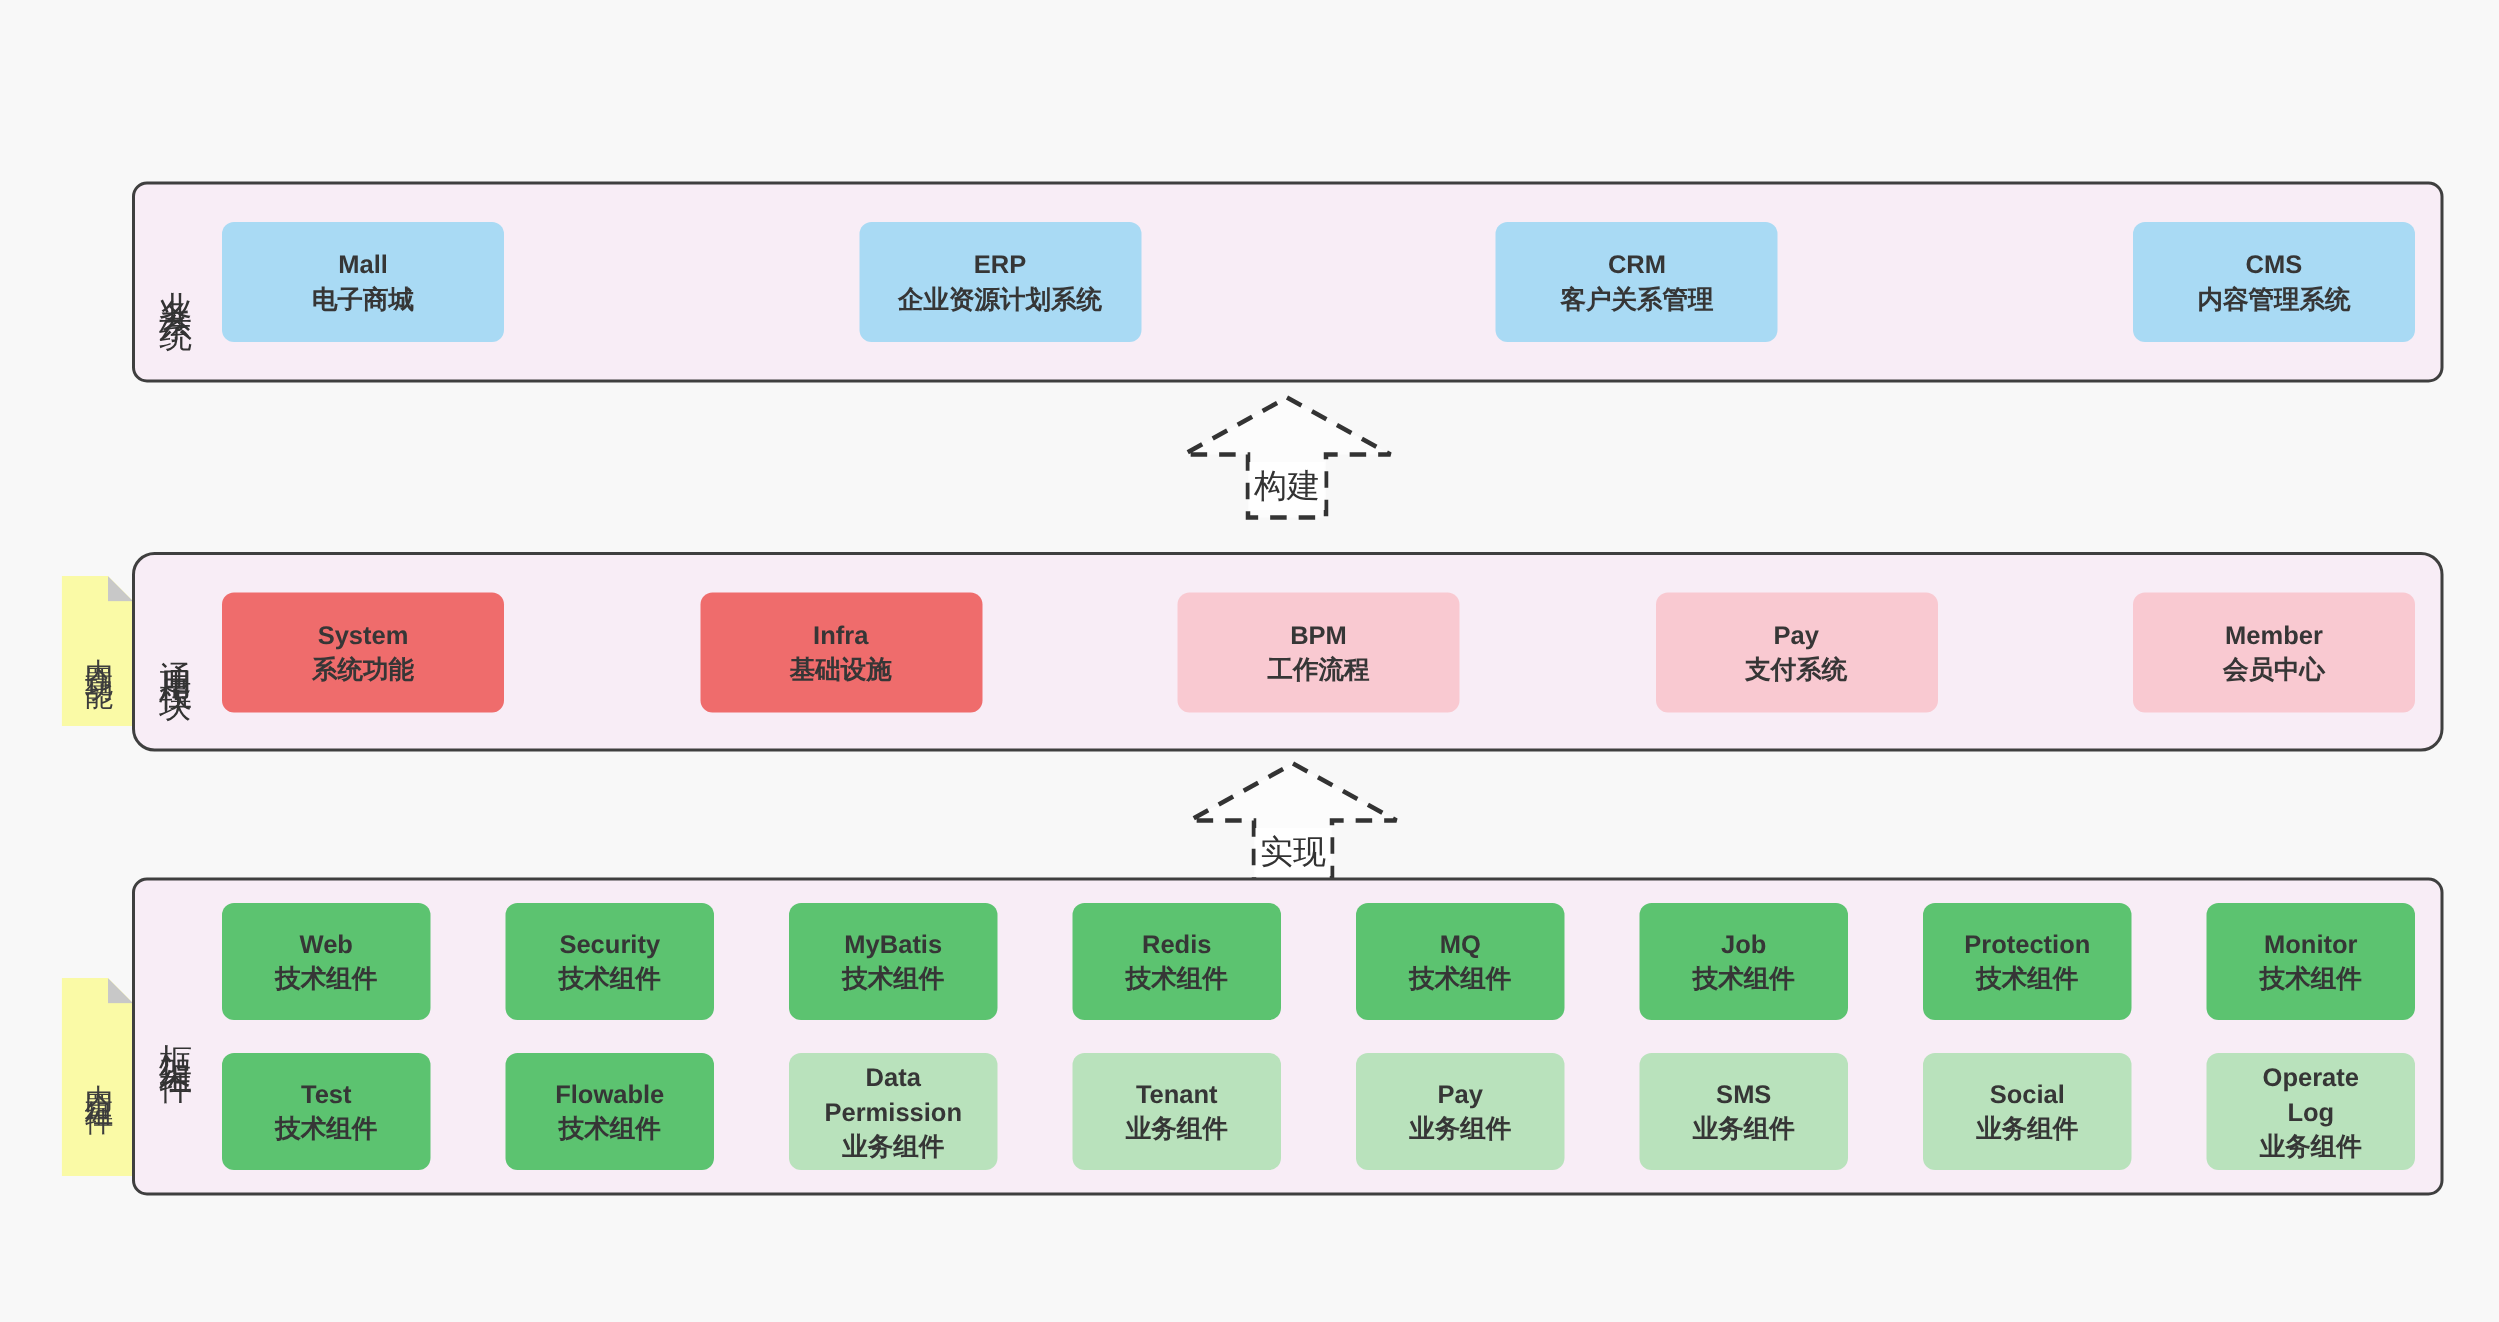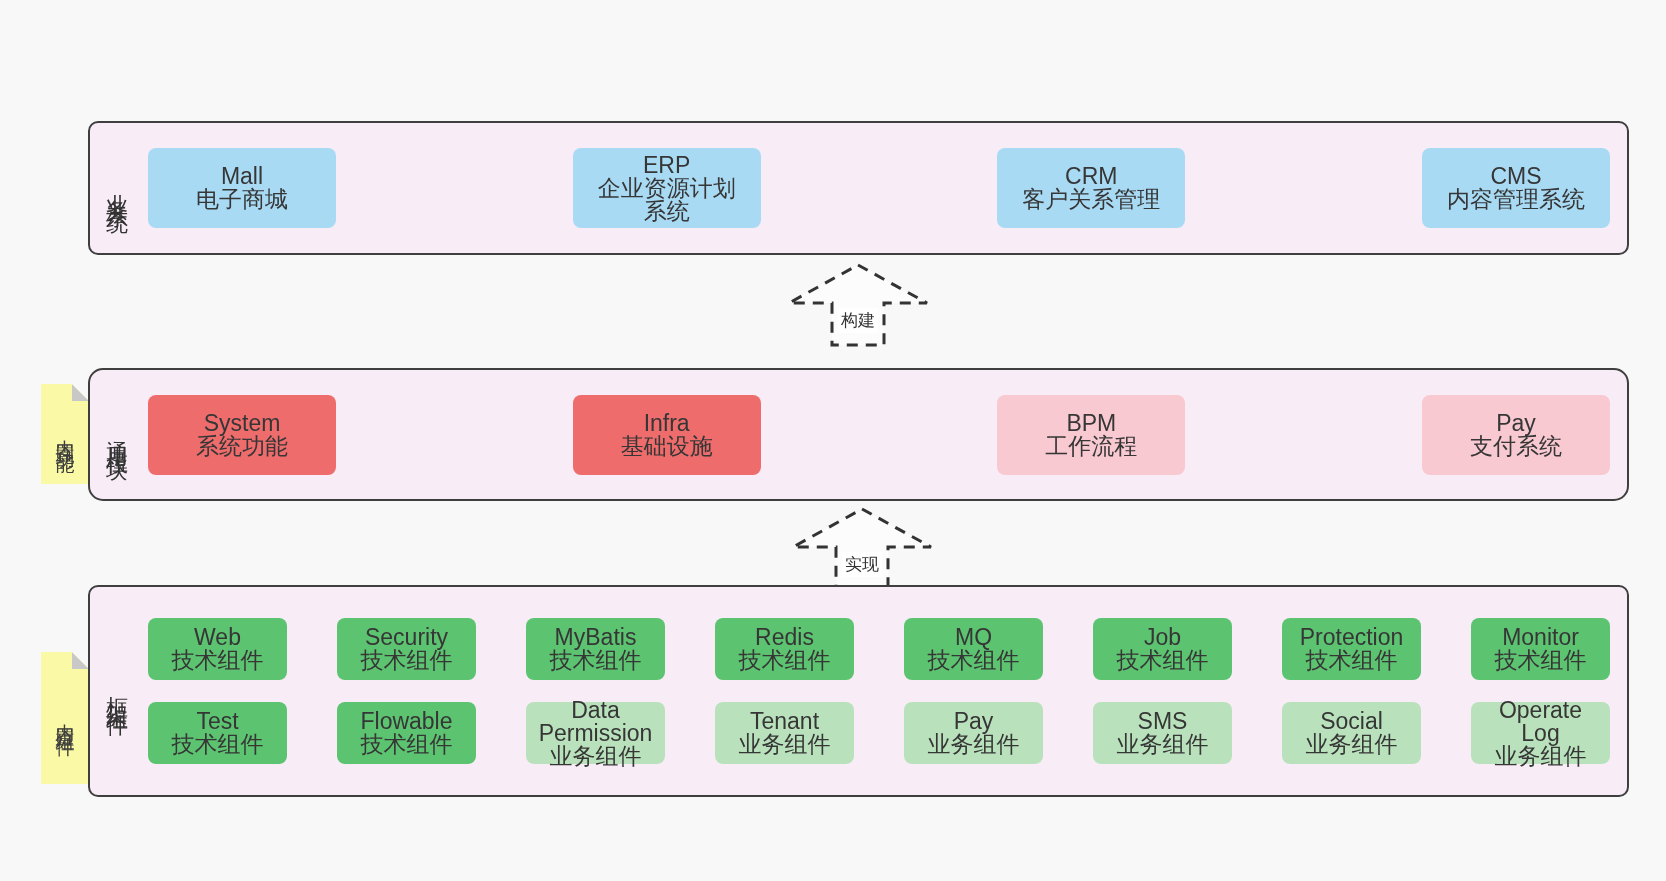--- a/index.html
+++ b/index.html
@@ -14,40 +14,40 @@
          display:flex;align-items:center;justify-content:center;
          width:54px;flex:0 0 54px;}
   .layer-row{flex:1;display:flex;align-items:center;
          justify-content:space-between;padding:0 17px 0 4px;}
   .layer-col{flex:1;display:flex;flex-direction:column;justify-content:center;
          gap:22px;padding:0 17px 0 4px;}
   .grid-row{display:flex;justify-content:space-between;}
 
   .box{box-sizing:border-box;border-radius:8px;
        display:flex;flex-direction:column;align-items:center;justify-content:center;
-       text-align:center;color:#363636;font-size:23px;line-height:23px;padding:4px 20px;}
+       text-align:center;color:#363636;font-size:17px;line-height:23px;padding:4px 20px;font-weight:bold;}
   .w188{width:188px;height:80px;}
-  .w139{width:139px;height:62px;}
+  .w139{width:139px;height:78px;}
   .blue{background:#a9daf4;}
   .red{background:#ef6c6c;}
   .pink{background:#f9c9d1;}
   .green{background:#5cc370;}
   .lightgreen{background:#b9e2bc;}
 
   .tab{position:absolute;left:41px;width:48px;background:#fafaa6;z-index:0;
        display:flex;align-items:center;justify-content:center;
        clip-path:polygon(0 0,calc(100% - 17px) 0,100% 17px,100% 100%,0 100%);}
   .tab .fold{position:absolute;top:0;right:0;width:17px;height:17px;
        background:#c8c8c8;clip-path:polygon(0 0,100% 100%,0 100%);}
   .tab-text{writing-mode:vertical-rl;text-orientation:upright;
        font-size:19px;color:#3c3c3c;letter-spacing:5px;}
 
   .arrow{position:absolute;z-index:1;}
   .arrow-label{position:absolute;z-index:2;transform:translateX(-50%);
-       background:#ffffff;color:#333;font-size:17px;padding:1px 3px;white-space:nowrap;}
+       background:#ffffff;color:#333;font-size:22px;padding:1px 3px;white-space:nowrap;}
 </style>
 </head>
 <body>
 
 <div id="canvas">
 
   <section class="layer" style="top:121px;height:134px;">
     <div class="layer-label">业务系统</div>
     <div class="layer-row">
       <div class="box blue w188">
@@ -89,20 +89,24 @@
         <div>Infra</div>
         <div>基础设施</div>
       </div>
       <div class="box pink w188">
         <div>BPM</div>
         <div>工作流程</div>
       </div>
       <div class="box pink w188">
         <div>Pay</div>
         <div>支付系统</div>
+      </div>
+      <div class="box pink w188">
+        <div>Member</div>
+        <div>会员中心</div>
       </div>
     </div>
   </section>
 
   <svg class="arrow" style="left:790px;top:506px;" width="144" height="86" viewBox="0 0 144 86">
     <polygon points="72,3 141,41 98,41 98,83 46,83 46,41 3,41" fill="#fcfcfc" stroke="#333333" stroke-width="3" stroke-dasharray="11 8"></polygon>
   </svg>
   <div class="arrow-label" style="left:862px;top:552px;">实现</div>
 
   <div class="tab" style="top:652px;height:132px;">

